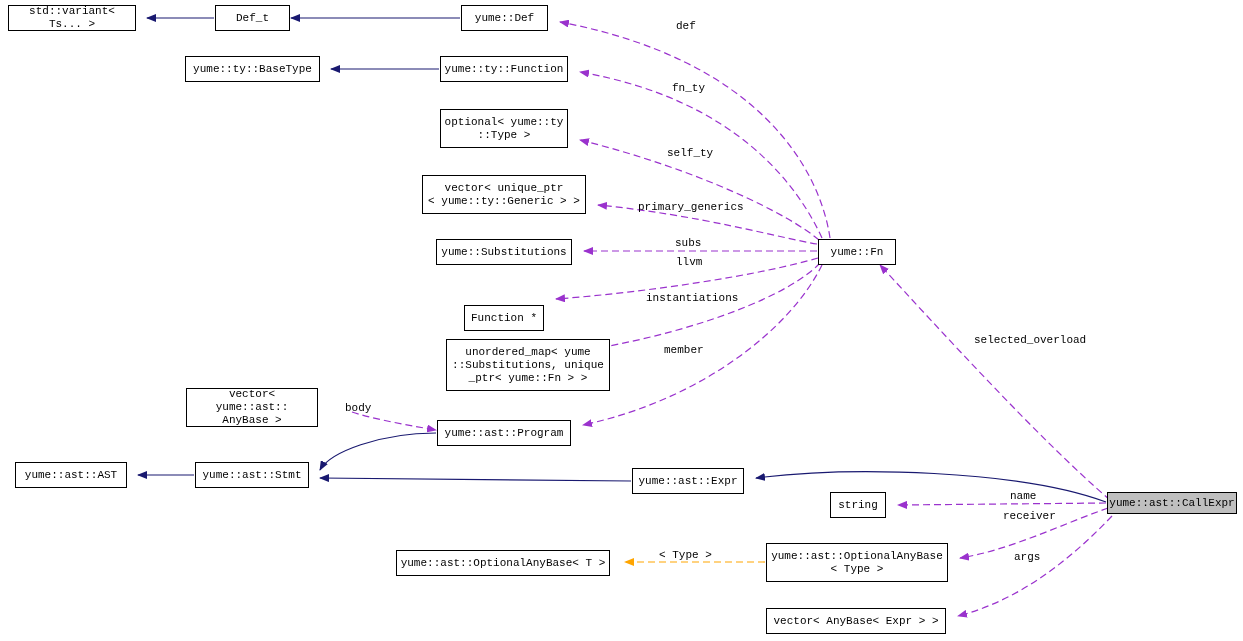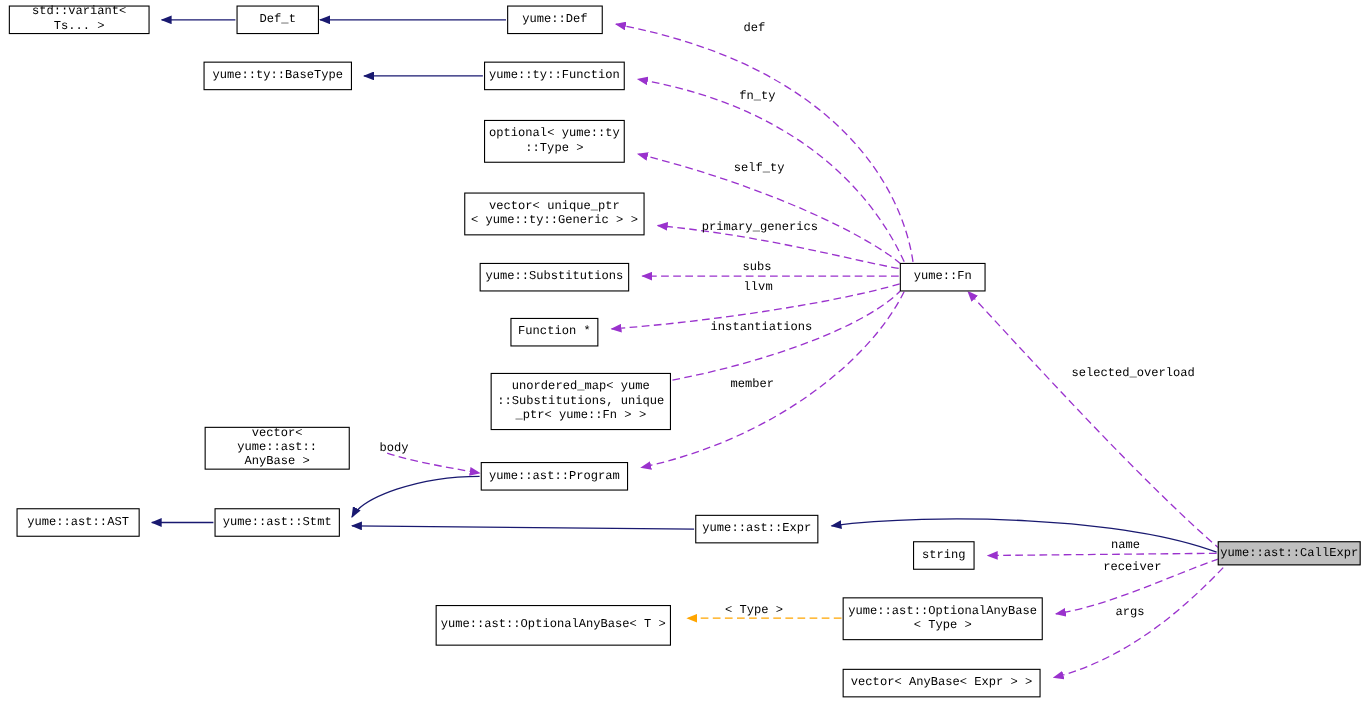--- a/index.html
+++ b/index.html
@@ -66,34 +66,34 @@
   <div class="node" style="left:8px;top:5px;width:128px;height:26px;">std::variant&lt; Ts... &gt;</div>
   <div class="node" style="left:215px;top:5px;width:75px;height:26px;">Def_t</div>
   <div class="node" style="left:461px;top:5px;width:87px;height:26px;">yume::Def</div>
   <div class="node" style="left:185px;top:56px;width:135px;height:26px;">yume::ty::BaseType</div>
   <div class="node" style="left:440px;top:56px;width:128px;height:26px;">yume::ty::Function</div>
   <div class="node" style="left:440px;top:109px;width:128px;height:39px;white-space:pre-line;">optional&lt; yume::ty
 ::Type &gt;</div>
   <div class="node" style="left:422px;top:175px;width:164px;height:39px;white-space:pre-line;">vector&lt; unique_ptr
 &lt; yume::ty::Generic &gt; &gt;</div>
   <div class="node" style="left:436px;top:239px;width:136px;height:26px;">yume::Substitutions</div>
-  <div class="node" style="left:464px;top:289px;width:80px;height:26px;">Function *</div>
+  <div class="node" style="left:464px;top:305px;width:80px;height:26px;">Function *</div>
   <div class="node" style="left:422px;top:339px;width:164px;height:52px;white-space:pre-line;margin-left:24px;">unordered_map&lt; yume
 ::Substitutions, unique
 _ptr&lt; yume::Fn &gt; &gt;</div>
   <div class="node" style="left:186px;top:388px;width:132px;height:39px;white-space:pre-line;">vector&lt; yume::ast::
 AnyBase &gt;</div>
   <div class="node" style="left:437px;top:420px;width:134px;height:26px;">yume::ast::Program</div>
   <div class="node" style="left:15px;top:462px;width:112px;height:26px;">yume::ast::AST</div>
   <div class="node" style="left:195px;top:462px;width:114px;height:26px;">yume::ast::Stmt</div>
   <div class="node" style="left:632px;top:468px;width:112px;height:26px;">yume::ast::Expr</div>
   <div class="node" style="left:818px;top:239px;width:78px;height:26px;">yume::Fn</div>
   <div class="node" style="left:830px;top:492px;width:56px;height:26px;">string</div>
   <div class="node filled" style="left:1107px;top:492px;width:130px;height:22px;">yume::ast::CallExpr</div>
-  <div class="node" style="left:396px;top:550px;width:214px;height:37px;">yume::ast::OptionalAnyBase&lt; T &gt;</div>
+  <div class="node" style="left:396px;top:550px;width:214px;height:26px;">yume::ast::OptionalAnyBase&lt; T &gt;</div>
   <div class="node" style="left:766px;top:543px;width:182px;height:39px;white-space:pre-line;">yume::ast::OptionalAnyBase
 &lt; Type &gt;</div>
   <div class="node" style="left:766px;top:608px;width:180px;height:26px;">vector&lt; AnyBase&lt; Expr &gt; &gt;</div>
 
   <div class="edge-label" style="left:676px;top:20px;">def</div>
   <div class="edge-label" style="left:672px;top:82px;text-align:right;">fn_ty</div>
   <div class="edge-label" style="left:667px;top:147px;">self_ty</div>
   <div class="edge-label" style="left:638px;top:201px;">primary_generics</div>
   <div class="edge-label" style="left:675px;top:237px;">subs</div>
   <div class="edge-label" style="left:676px;top:256px;">llvm</div>

